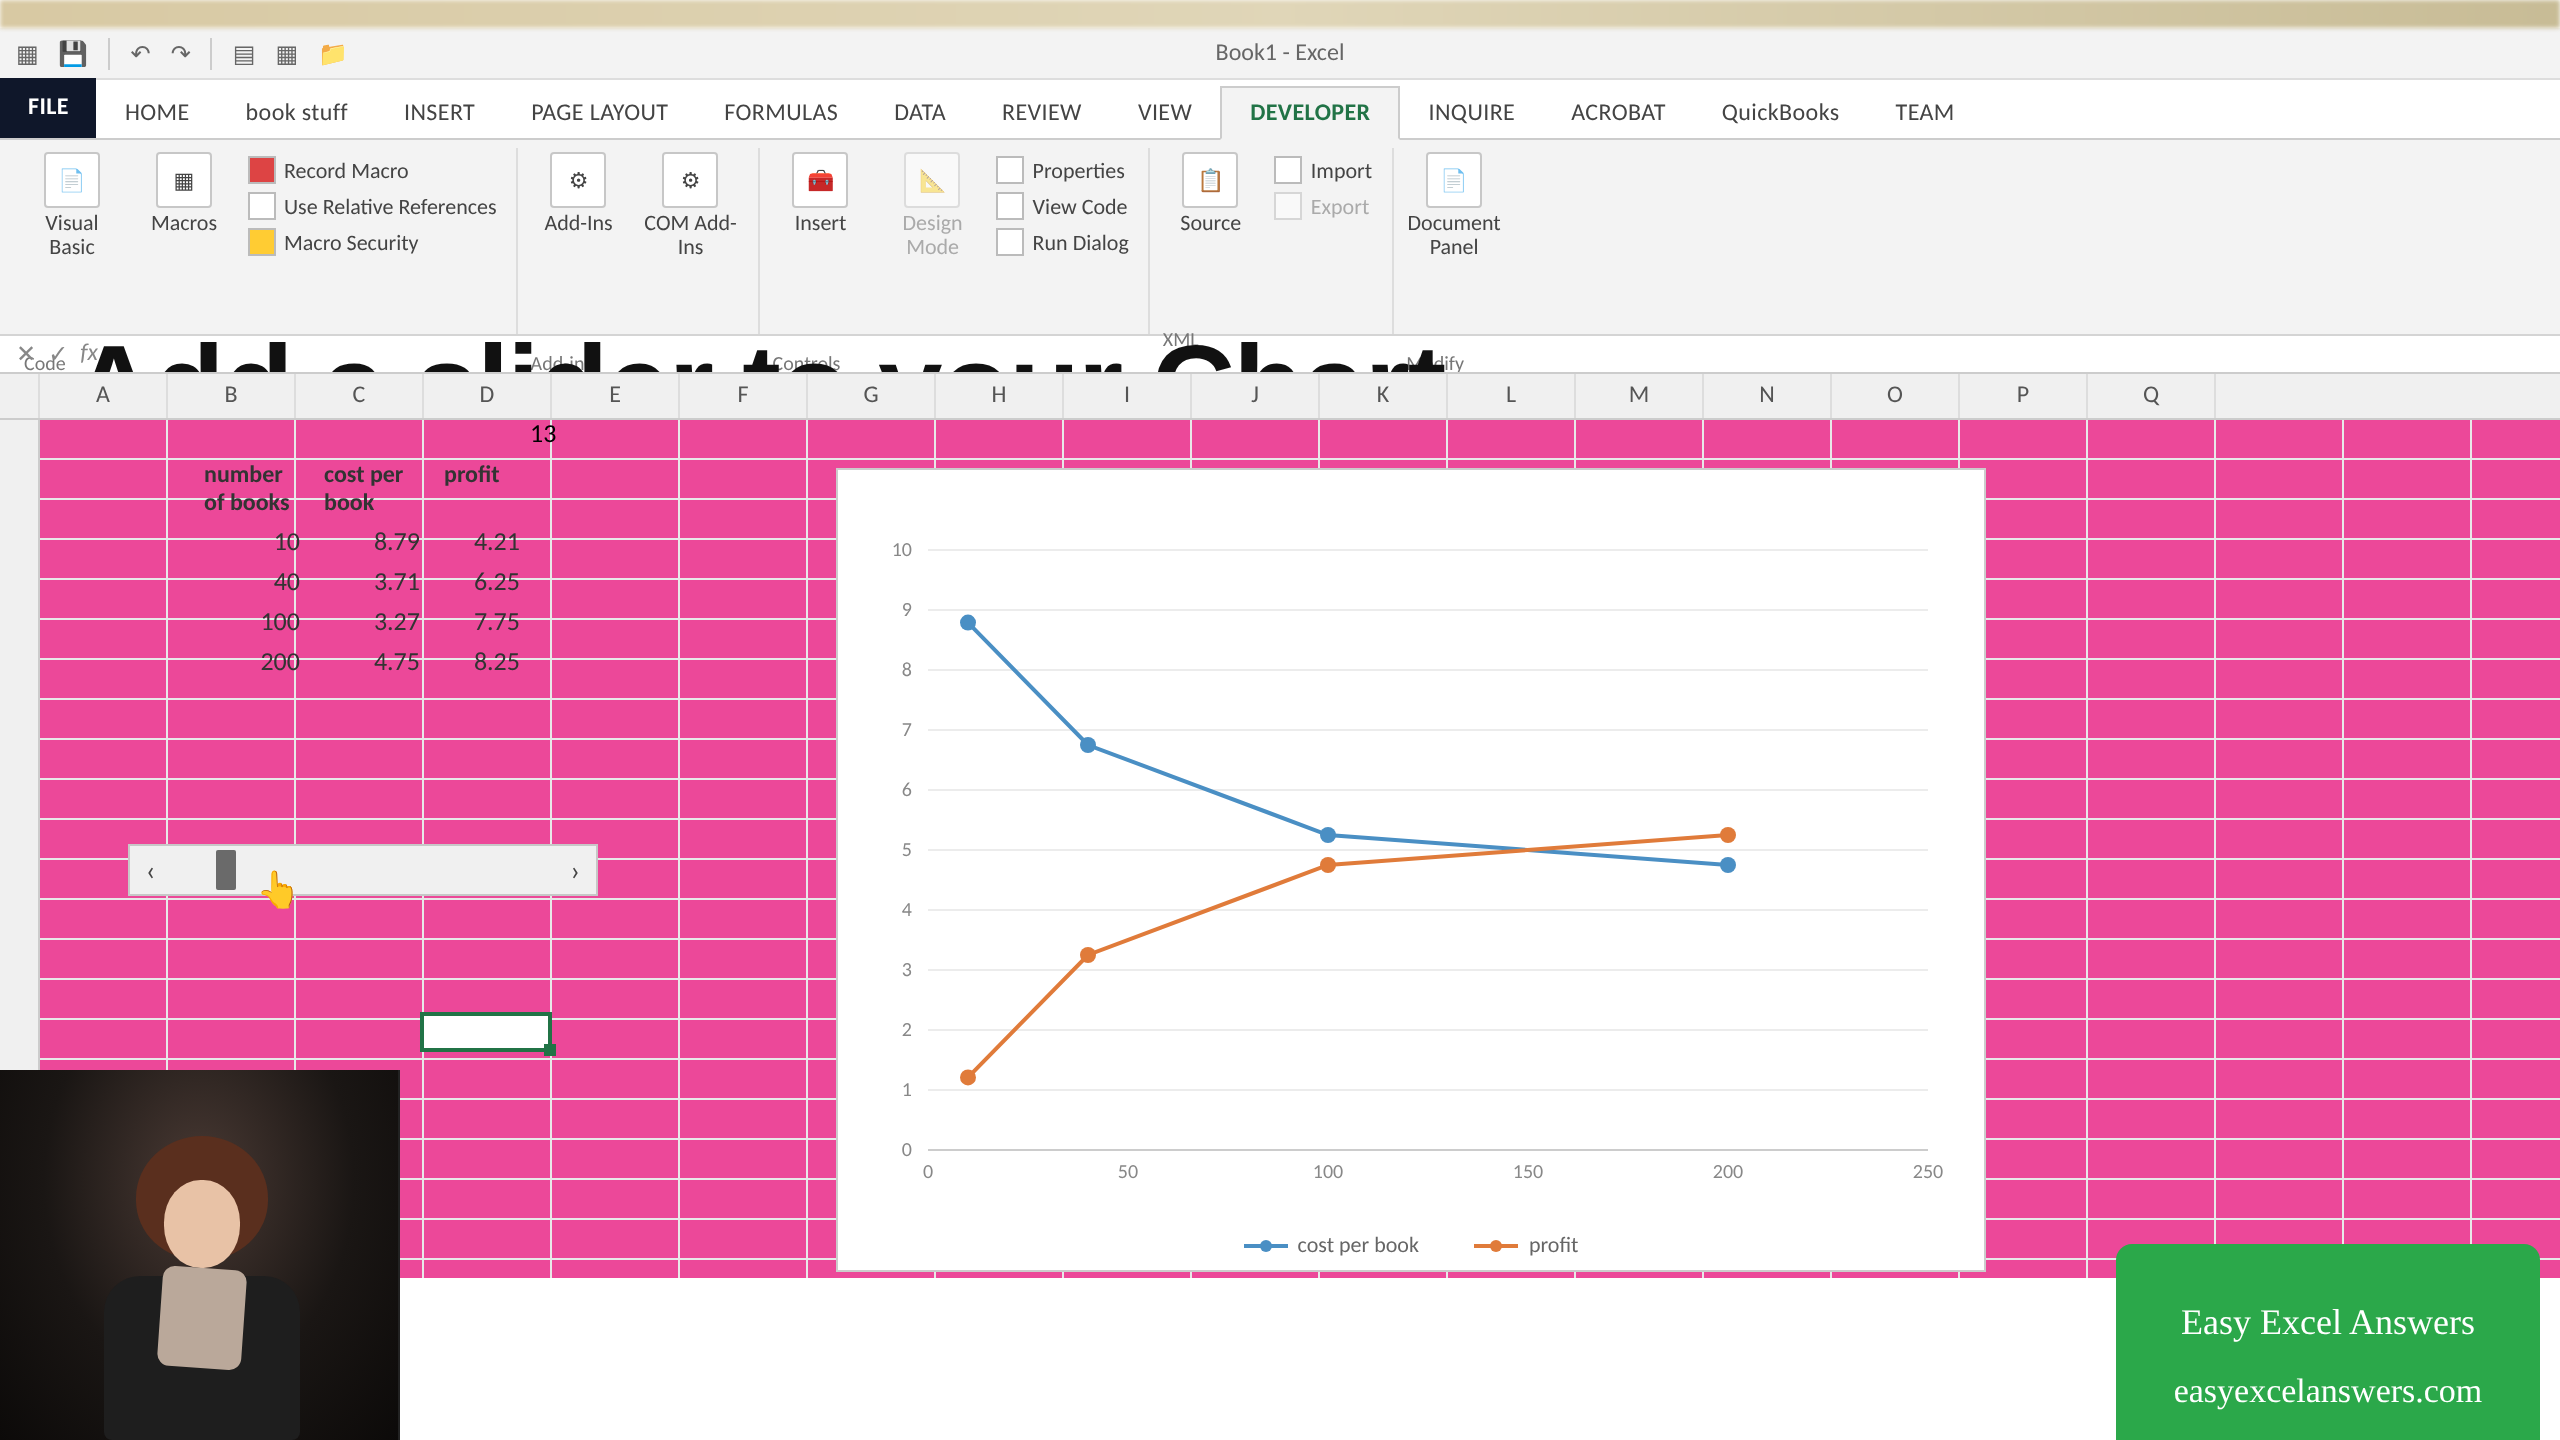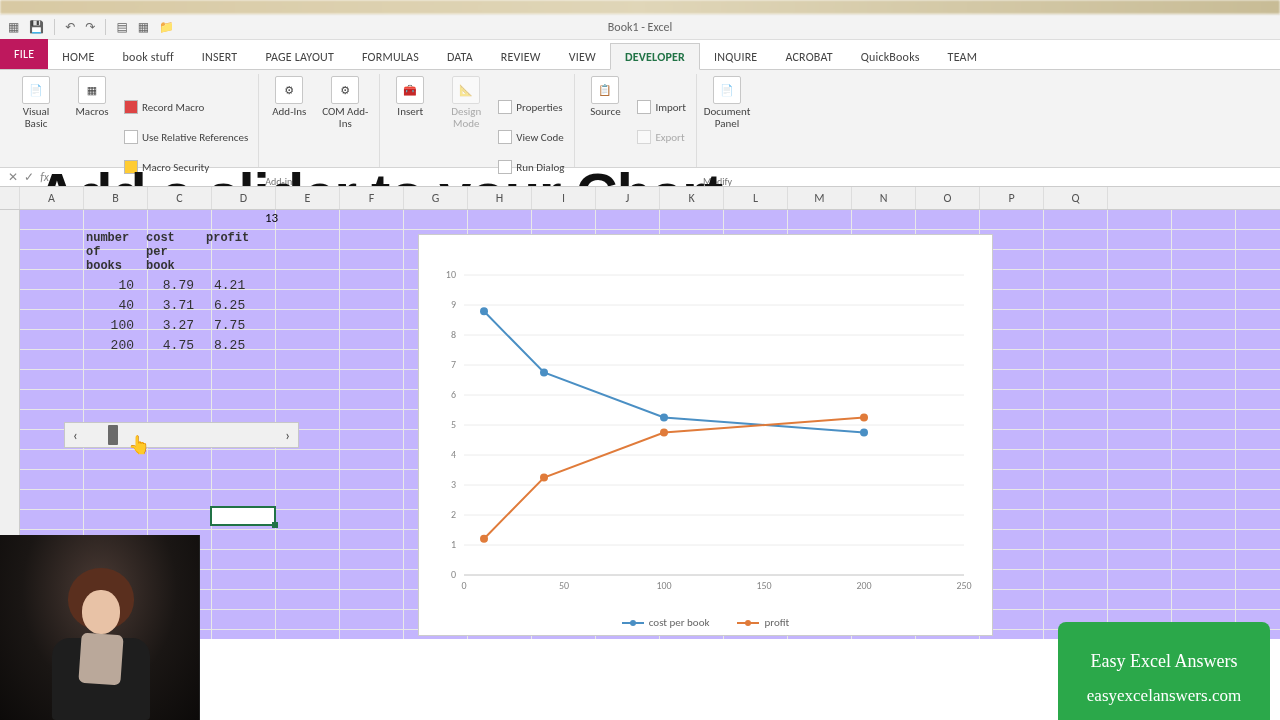--- a/index.html
+++ b/index.html
@@ -9,56 +9,56 @@
 .top-blur { height: 14px; background: linear-gradient(90deg,#d8c9a3,#e0d6b8,#c8bc96); filter: blur(1px); }
 
 
 .qat { height: 26px; background: #f3f3f3; border-bottom: 1px solid #ddd; display:flex; align-items:center; padding:0 8px; gap:10px; color:#555; font-size:11px; }
 .qat .sep { width:1px; height:16px; background:#ccc; }
 .qat .title-center { position:absolute; left:50%; transform:translateX(-50%); color:#666; font-size:12px; }
 
 
 .tabs { height: 30px; background: #fff; border-bottom:1px solid #ccc; display:flex; align-items:flex-end; padding-left:0; }
 .tab { padding:6px 14px 5px; font-size:12px; color:#444; text-transform:uppercase; cursor:pointer; white-space:nowrap; letter-spacing:0.2px;}
-.tab.file { background:#be185d; color:#fff; padding:8px 14px; font-weight:normal;}
+.tab.file { background:#0f172a; color:#fff; padding:8px 14px; font-weight:bold;}
 .tab.active { background:#f3f3f3; border:1px solid #ccc; border-bottom-color:#f3f3f3; color:#217346; font-weight:600; margin-bottom:-1px;}
 
 
 .ribbon { height:98px; background:#f3f3f3; border-bottom:1px solid #d4d4d4; display:flex; padding:4px 6px 0; gap:0; font-size:11px; color:#444; }
 .group { border-right:1px solid #ddd; padding:2px 10px 2px 6px; display:flex; flex-direction:column; justify-content:space-between; }
 .group-body{ display:flex; gap:8px; align-items:flex-start;}
 .group-label{ text-align:left; font-size:10px; color:#777; padding-top:2px;margin-top:43px;}
 .big-btn { display:flex; flex-direction:column; align-items:center; width:48px; cursor:pointer; gap:2px; }
 .big-btn .ico{ width:28px; height:28px; background:#fff; border:1px solid #c7c7c7; border-radius:2px; display:flex; align-items:center; justify-content:center;}
 .big-btn .lbl{ text-align:center; line-height:1.1; font-size:11px;}
-.small-row { display:flex; flex-direction:column; gap:12px;margin-top:22px;}
+.small-row { display:flex; flex-direction:column; gap:0;}
 .small-btn { display:flex; align-items:center; gap:4px; cursor:pointer; height:18px; white-space:nowrap;}
 .small-btn .ic{ width:14px; height:14px; background:#fff; border:1px solid #bbb; display:inline-block;}
 .disabled{ color:#aaa; }
 .disabled .ico,.disabled .ic{ opacity:.5;}
 
 
 .headline { position:absolute; top:160px; left:36px; font-size:58px; font-weight:800; font-family:Arial,Helvetica,sans-serif; color:#111; letter-spacing:-1px;}
 
 
 .fbar{ height:18px; display:flex; align-items:center; padding:0 8px; gap:6px; color:#888; font-size:12px;}
 
 
 .sheet{ position:relative; }
 .col-headers{ display:flex; background:#f0f0f0; border-top:1px solid #ccc; border-bottom:1px solid #ccc; font-size:12px; color:#555;}
 .ch{ border-right:1px solid #ddd; text-align:center; padding:4px 0;}
-.grid-body{ position:relative; height:429px; background:#c4b5fd;}
+.grid-body{ position:relative; height:429px; background:#ec4899;}
 .gridlines{ position:absolute; inset:0;
   background-image: repeating-linear-gradient(to right, transparent 0, transparent 63px, #e8e8e8 63px, #e8e8e8 64px),
    repeating-linear-gradient(to bottom, transparent 0, transparent 19px, #e8e8e8 19px, #e8e8e8 20px);
   background-position: 20px 0, 0 0;
 }
 .rowhdr{ position:absolute; left:0; top:0; bottom:0; width:20px; background:#f0f0f0; border-right:1px solid #ccc;}
 
-.data-table{ position:absolute; left:84px; top:20px; font-size:13px; color:#333;font-family:Liberation Mono, monospace;}
+.data-table{ position:absolute; left:100px; top:20px; font-size:13px; color:#333;}
 .data-table table{ border-collapse:collapse;}
 .data-table th{ font-weight:600; font-size:12px; text-align:left; padding:2px 6px 2px 2px; line-height:1.15; vertical-align:top;}
 .data-table td{ text-align:right; padding:2px 10px 2px 2px; height:20px;}
 .d1val{ position:absolute; left:265px; top:0; font-size:13px; text-align:right;}
 
 .slider-ctrl{ position:absolute; left:64px; top:212px; width:235px; height:26px; background:#f0f0f0; border:1px solid #c7c7c7; display:flex; align-items:center; justify-content:space-between; padding:0 8px; font-size:14px; color:#444;}
 .slider-ctrl .track{ flex:1; height:2px; position:relative; margin:0 8px;}
 .slider-ctrl .thumb{ position:absolute; left:22px; top:-9px; width:10px; height:20px; background:#6a6a6a; border-radius:1px;}
 .cursor-hand{ position:absolute; left:128px; top:224px; font-size:18px;}
 

